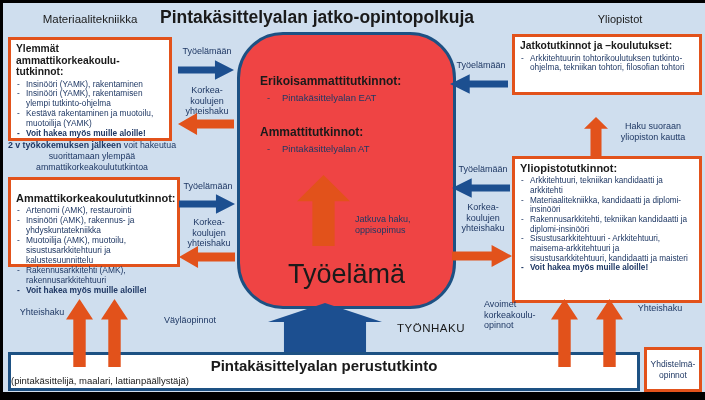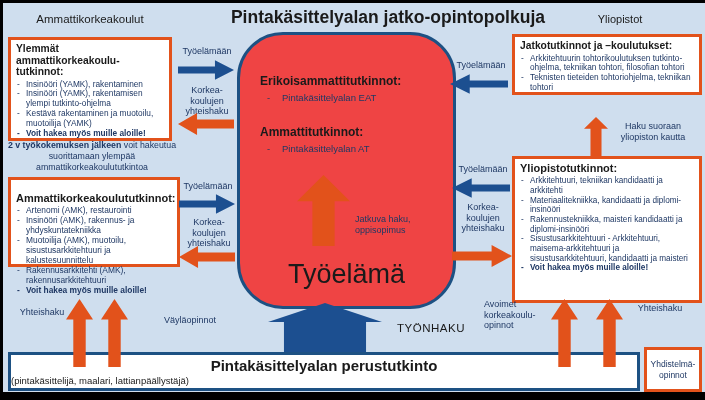--- a/index.html
+++ b/index.html
@@ -39,22 +39,22 @@
 </style>
 </head>
 <body>
 
 <div id="stage">
 
   <div class="bar" style="left:0;top:0;width:705px;height:3px;"></div>
   <div class="bar" style="left:0;top:0;width:3px;height:400px;"></div>
   <div class="bar" style="left:0;top:392px;width:705px;height:8px;"></div>
 
-  <div class="abs" style="left:10px;top:13px;width:160px;text-align:center;font-size:11.5px;color:var(--ink);">Ammattikorkeakoulut</div>
-  <div class="abs" style="left:160px;top:7px;width:385px;text-align:right;font-size:17.5px;font-weight:bold;color:var(--ink);">Pintakäsittelyalan jatko-opintopolkuja</div>
+  <div class="abs" style="left:10px;top:13px;width:160px;text-align:center;font-size:11.5px;color:var(--ink);">Materiaalitekniikka</div>
+  <div class="abs" style="left:160px;top:7px;width:385px;text-align:left;font-size:17.5px;font-weight:bold;color:var(--ink);">Pintakäsittelyalan jatko-opintopolkuja</div>
   <div class="abs" style="left:555px;top:13px;width:130px;text-align:center;font-size:11px;color:var(--ink);">Yliopistot</div>
 
   <div class="box orange" style="left:8px;top:37px;width:164px;height:104px;padding:3px 5px;">
     <div class="hd" style="font-size:10.3px;">Ylemmät ammattikorkeakoulu-tutkinnot:</div>
     <ul class="dash" style="font-size:8.3px;">
       <li>Insinööri (YAMK), rakentaminen</li>
       <li>Insinööri (YAMK), rakentamisen ylempi tutkinto-ohjelma</li>
       <li>Kestävä rakentaminen ja muotoilu, muotoilija (YAMK)</li>
       <li class="b">Voit hakea myös muille aloille!</li>
     </ul>
@@ -102,41 +102,40 @@
     <div class="abs" style="left:0;top:224px;width:100%;text-align:center;font-size:27px;color:var(--ink);">Työelämä</div>
   </div>
 
   <div class="lbl" style="left:449px;top:60px;width:64px;">Työelämään</div>
   <div class="arrow ar-l-blue" style="left:450px;top:73px;width:58px;height:22px;"></div>
 
   <div class="box orange" style="left:512px;top:34px;width:190px;height:61px;padding:3px 5px;">
     <div class="hd" style="font-size:10.3px;">Jatkotutkinnot ja –koulutukset:</div>
     <ul class="dash" style="font-size:8.3px;">
       <li>Arkkitehtuurin tohtorikoulutuksen tutkinto-ohjelma, tekniikan tohtori, filosofian tohtori</li>
-      <li>Teknisten tieteiden tohtoriohjelma, tekniikan tohtori</li>
     </ul>
   </div>
 
   <div class="arrow ar-up-or" style="left:584px;top:117px;width:24px;height:39px;"></div>
   <div class="lbl" style="left:610px;top:121px;width:86px;">Haku suoraan
 yliopiston kautta</div>
 
   <div class="lbl" style="left:452px;top:164px;width:62px;">Työelämään</div>
   <div class="arrow ar-l-blue" style="left:452px;top:177px;width:58px;height:22px;"></div>
   <div class="lbl" style="left:452px;top:202px;width:62px;">Korkea-
 koulujen
 yhteishaku</div>
   <div class="arrow ar-r-or" style="left:452px;top:244px;width:60px;height:24px;"></div>
 
   <div class="box orange" style="left:512px;top:156px;width:190px;height:147px;padding:3px 5px;">
     <div class="hd" style="font-size:11px;">Yliopistotutkinnot:</div>
     <ul class="dash" style="font-size:8.2px;">
       <li>Arkkitehtuuri, tekniikan kandidaatti ja arkkitehti</li>
       <li>Materiaalitekniikka, kandidaatti ja diplomi-insinööri</li>
-      <li>Rakennustekniikka, maisteri kandidaatti ja diplomi-insinööri</li>
+      <li>Rakennusarkkitehti, tekniikan kandidaatti ja diplomi-insinööri</li>
       <li>Sisustusarkkitehtuuri - Arkkitehtuuri, maisema-arkkitehtuuri ja sisustusarkkitehtuuri, kandidaatti ja maisteri</li>
       <li class="b">Voit hakea myös muille aloille!</li>
     </ul>
   </div>
 
   <div class="lbl" style="left:12px;top:307px;width:60px;">Yhteishaku</div>
   <div class="arrow ar-up-or" style="left:66px;top:299px;width:27px;height:68px;z-index:5;"></div>
   <div class="arrow ar-up-or" style="left:101px;top:299px;width:27px;height:68px;z-index:5;"></div>
   <div class="lbl" style="left:158px;top:315px;width:64px;">Väyläopinnot</div>
 

